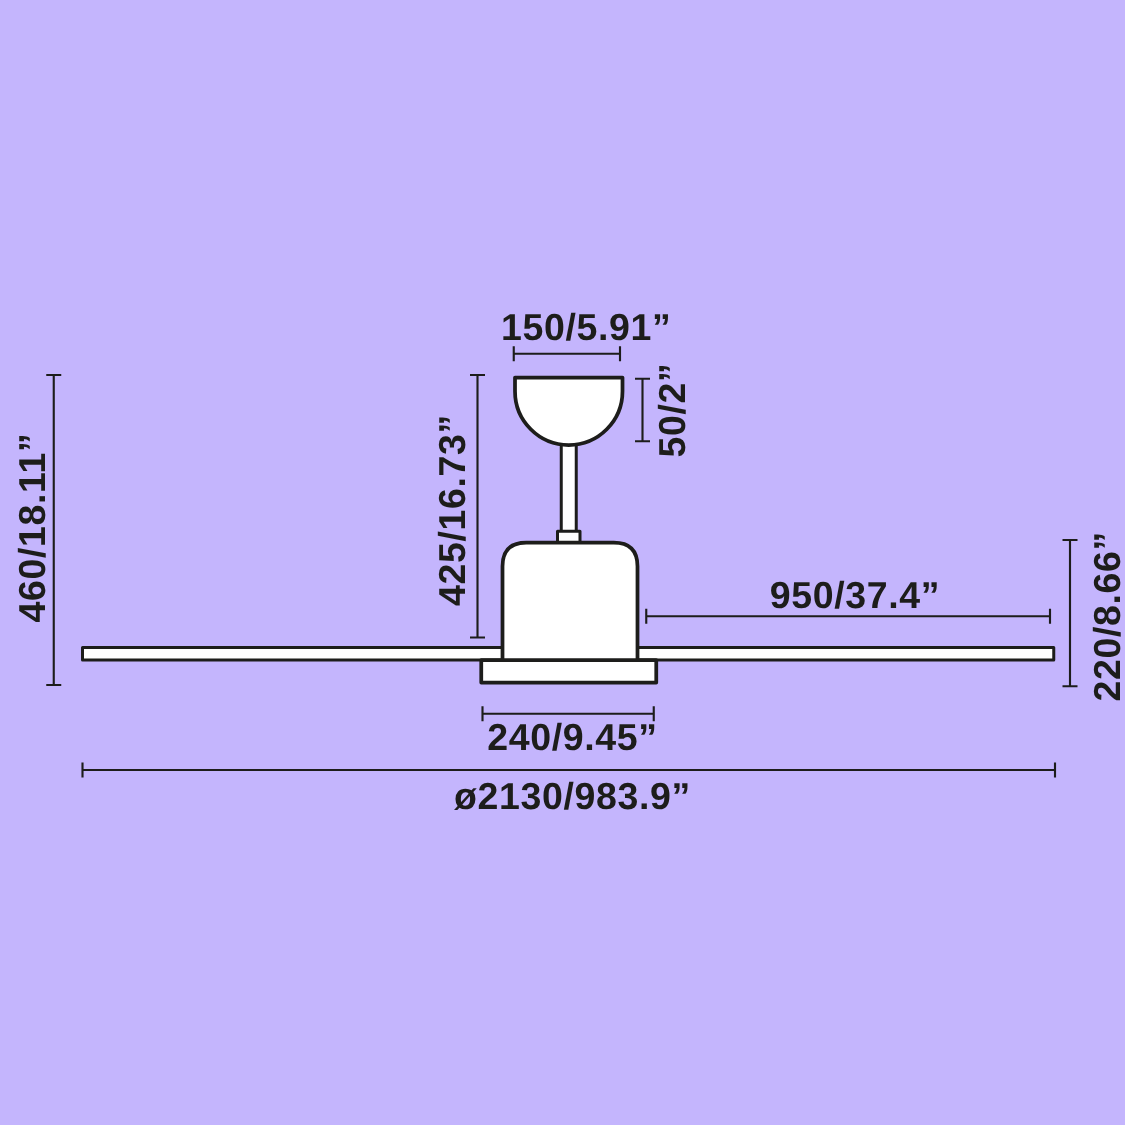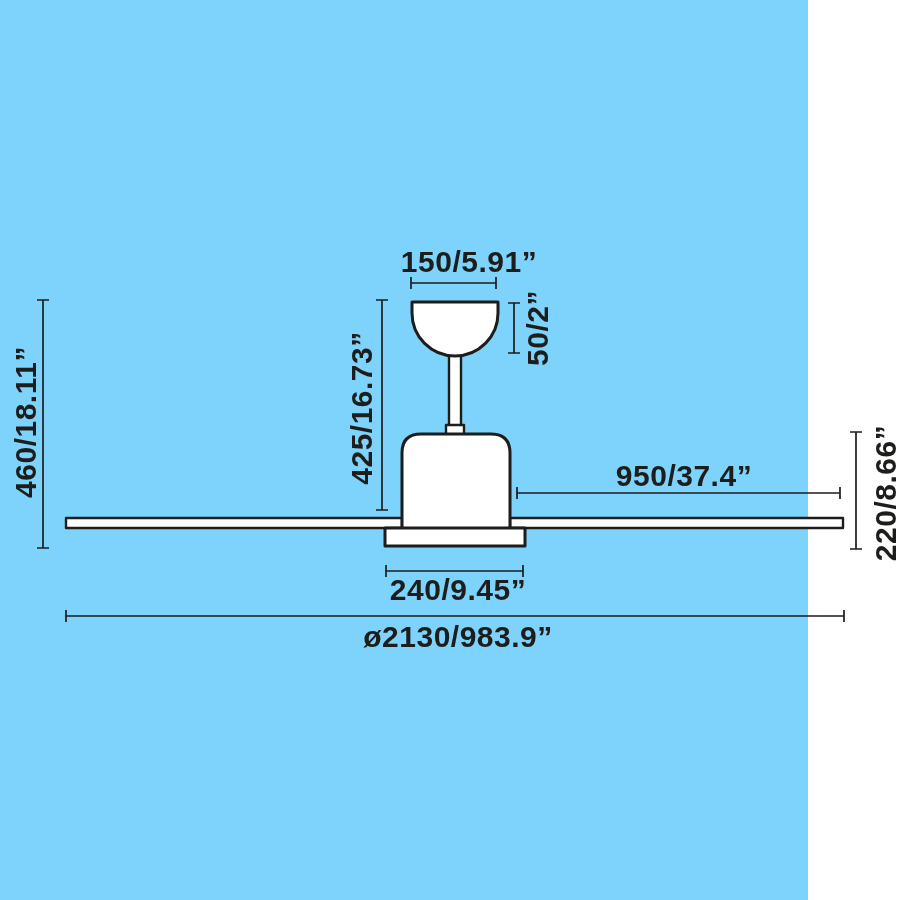--- a/index.html
+++ b/index.html
@@ -2,23 +2,23 @@
 <html><head>
 <meta charset="utf-8">
 <style>
   html, body {
     margin: 0;
     padding: 0;
     background: #ffffff;
   }
   .stage {
     position: relative;
-    width: 808px;
+    width: 900px;
     height: 900px;
-    background: #7dd3fc;
+    background: #c4b5fd;
     font-family: "Liberation Sans", "DejaVu Sans", sans-serif;
   }
   svg { display: block; }
   .outline {
     fill: #ffffff;
     stroke: #1d1d1b;
     stroke-linejoin: round;
   }
   .sw3   { stroke-width: 3; }
   .sw24  { stroke-width: 2.4; }

